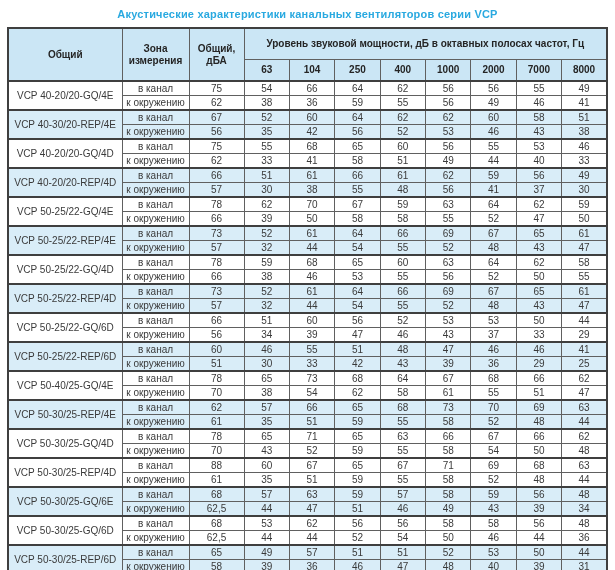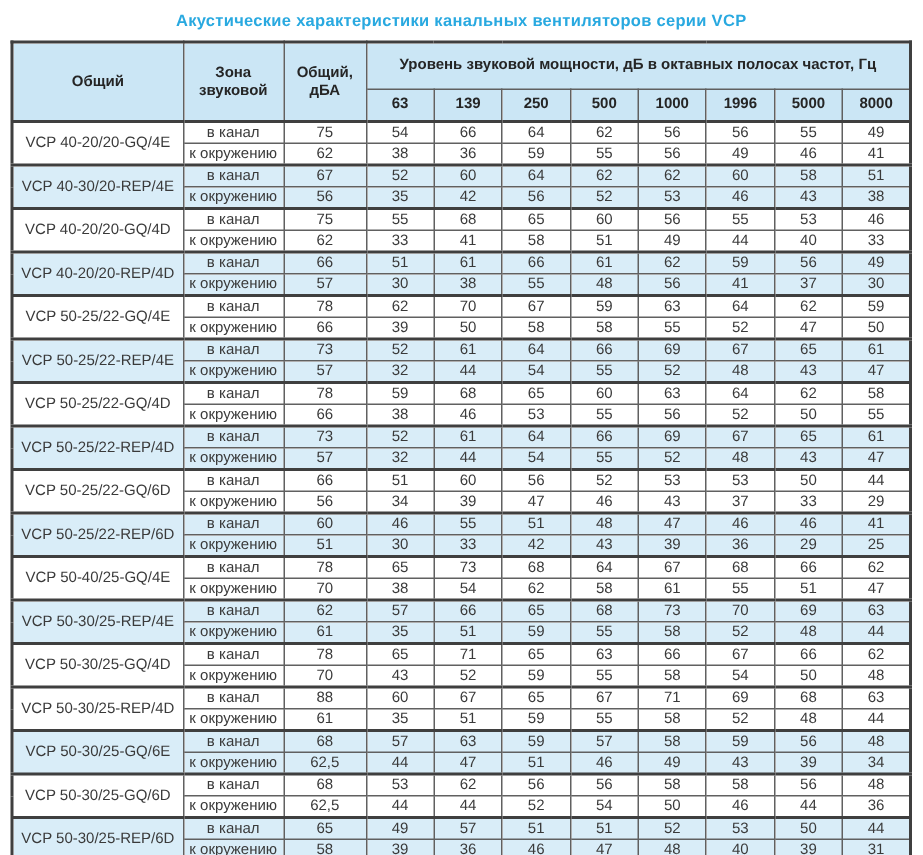--- a/index.html
+++ b/index.html
@@ -42,33 +42,33 @@
   <colgroup>
     <col style="width:114px">
     <col style="width:67px">
     <col style="width:55px">
     <col span="8">
   </colgroup>
   <thead>
     <tr class="h1">
       <th rowspan="2">Общий</th>
       <th rowspan="2">Зона
-звуковой</th>
+измерения</th>
       <th rowspan="2">Общий,
 дБА</th>
       <th colspan="8">Уровень звуковой мощности, дБ в октавных полосах частот, Гц</th>
     </tr>
     <tr class="h2">
       <th>63</th>
-      <th>139</th>
+      <th>104</th>
       <th>250</th>
-      <th>500</th>
+      <th>400</th>
       <th>1000</th>
-      <th>1996</th>
-      <th>5000</th>
+      <th>2000</th>
+      <th>7000</th>
       <th>8000</th>
     </tr>
   </thead>
   <tbody>
       <tr class="g-start">
         <td rowspan="2" class="model-cell">VCP 40-20/20-GQ/4E</td>
         <td>в канал</td>
         <td>75</td>
         <td>54</td>
         <td>66</td>

